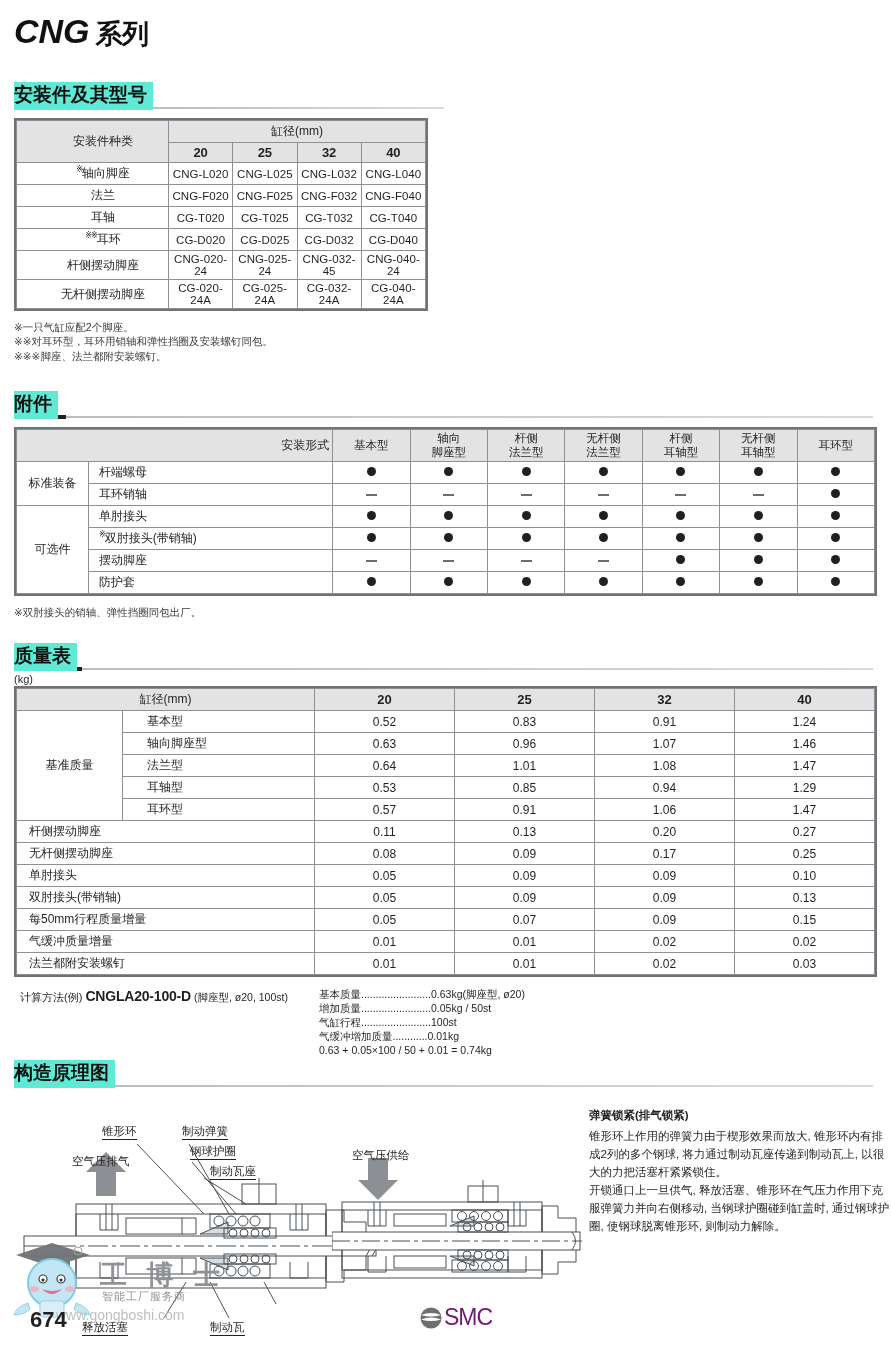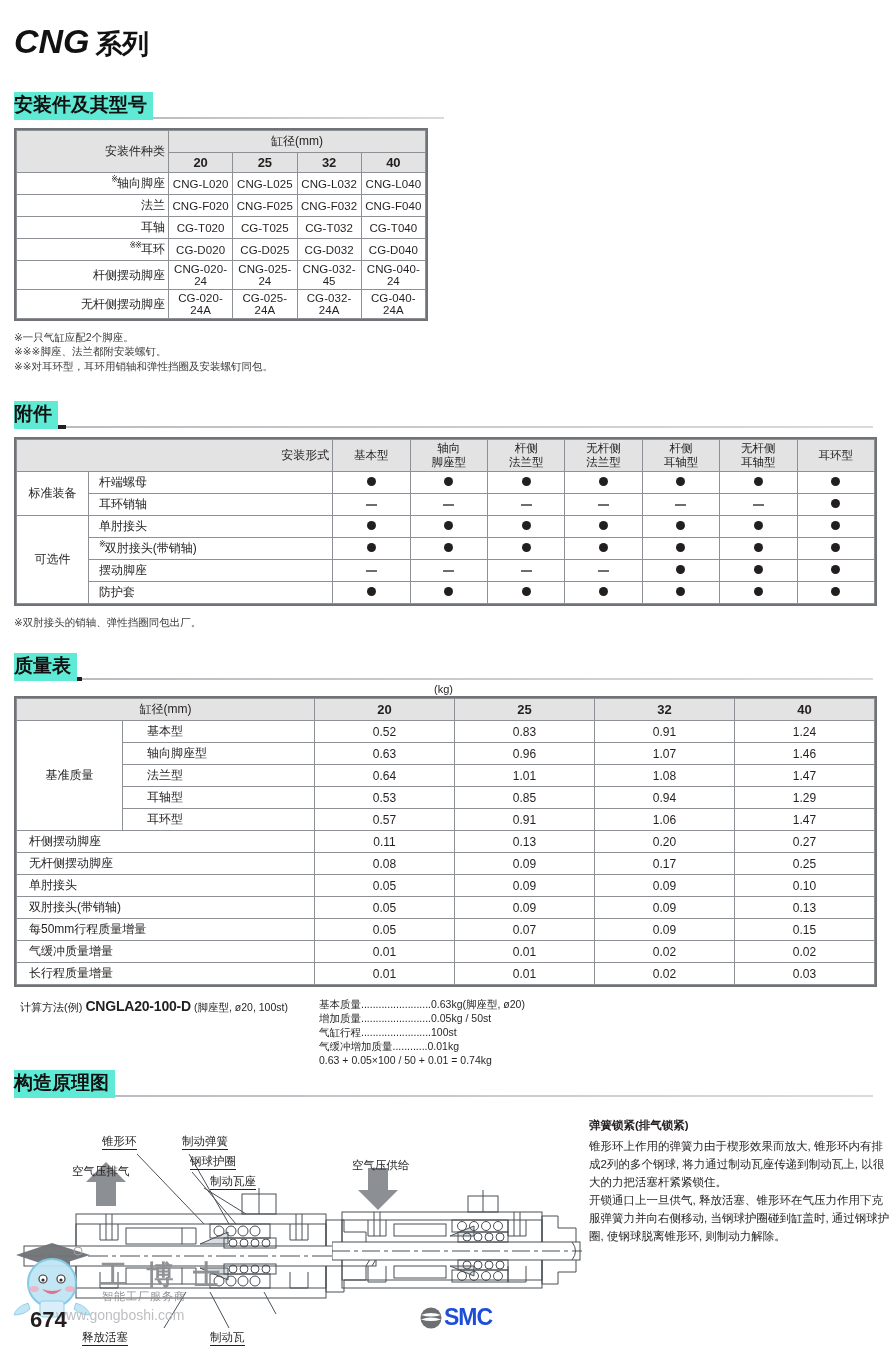--- a/index.html
+++ b/index.html
@@ -9,21 +9,21 @@
     background:#ffffff;
     font-family: "Liberation Sans", "DejaVu Sans", sans-serif;
     color:#231f20;
     position:relative;
     overflow:hidden;
   }
   .page { position:relative; width:891px; height:1347px; padding:0 14px; }
 
   
   .doc-title {
-    padding-top:22px;
+    padding-top:12px;
     font-size:34px;
     font-weight:bold;
     letter-spacing:-0.5px;
     color:#111;
   }
   .doc-title .cng {
     font-style:italic;
     font-weight:bold;
     letter-spacing:0px;
     margin-right:6px;
@@ -65,40 +65,40 @@
     font-weight:normal;
     color:#231f20;
     padding:2px 3px;
   }
   .tbl .hd { background:#e3e3e3; }
   .tblwrap { border:2px solid #6f7276; display:inline-block; }
 
   
   #t1 { width:410px; }
   #t1 td { height:20px; }
-  #t1 .lab { text-align:right; padding-left:24px; width:152px; font-size:12px; }
+  #t1 .lab { text-align:center; padding-left:24px; width:152px; font-size:12px; }
   #t1 .num { font-weight:bold; font-size:13px; }
   #t1 .bore { font-size:12px; }
   #t1 .code { font-size:11.5px; letter-spacing:0.1px; }
   .mk { font-size:8px; vertical-align:super; letter-spacing:-1px; }
 
   .note { font-size:10.5px; color:#3b3b3b; line-height:1.38; margin-top:5px; }
 
   
   #t2 { width:859px; }
   #t2 td { height:20px; font-size:11.5px; }
   #t2 .cat { width:66px; font-size:12px; }
   #t2 .item { text-align:left; padding-left:10px; width:224px; font-size:12px; }
   #t2 .colh { width:71px; line-height:1.15; font-size:11.5px; }
   #t2 .mt { width:290px; font-size:12px;text-align:right; }
   .dot { display:inline-block; width:9px; height:9px; border-radius:50%; background:#231f20; }
   .dash { display:inline-block; width:11px; height:2px; background:#6a6d71; vertical-align:middle; }
 
   
-  .kg-unit { text-align:center; font-size:11px; width:859px; margin-bottom:1px; color:#231f20;}
+  .kg-unit { text-align:left; font-size:11px; width:859px; margin-bottom:1px; color:#231f20;}
   #t3 { width:859px; }
   #t3 td { height:20px; font-size:12px; }
   #t3 .cat { width:106px; }
   #t3 .item { text-align:left; padding-left:12px; }
   #t3 .item2 { text-align:left; padding-left:24px; }
   #t3 .val { width:140px; font-size:12px; }
   #t3 .hdnum { font-weight:bold; font-size:13px; }
 
   
   .calc { margin-top:7px; position:relative; height:70px; font-size:11px; }
@@ -109,21 +109,21 @@
 
   
   .diagrams { position:relative; height:250px; margin-top:8px; }
   .dlabel { position:absolute; font-size:11.5px; color:#231f20; white-space:nowrap; }
   .dlabel.u { border-bottom:1px solid #231f20; }
   .rtext { position:absolute; left:575px; top:8px; width:305px; font-size:11.5px; line-height:1.58; color:#231f20;}
   .rtext .rtitle { font-weight:bold; margin-bottom:2px; }
 
   
   .pagenum { position:absolute; left:14px; bottom:14px; font-size:22px; font-weight:bold; color:#231f20;margin-left:16px; }
-  .smc { position:absolute; left:418px; bottom:16px; font-size:23px; font-weight:bold; letter-spacing:-1px; color:#1d4ed8; }
+  .smc { position:absolute; left:418px; bottom:16px; font-size:23px; font-weight:normal; letter-spacing:-1px; color:#701a75; }
   .wm { position:absolute; left:12px; bottom:22px; width:330px; height:86px; opacity:.95; pointer-events:none;}
   .wm .wmtext { position:absolute; left:88px; top:18px; font-size:27px; font-weight:bold; color:#8b8d90; letter-spacing:6px;}
   .wm .wmsub { position:absolute; left:90px; top:50px; font-size:11px; color:#8b8d90; letter-spacing:1px;}
   .wm .wmurl { position:absolute; left:44px; top:68px; font-size:14px; color:#b9bbbe; }
 </style>
 </head>
 <body>
 
 <div class="page">
 
@@ -193,22 +193,22 @@
       <td class="code">CG-025-24A</td>
       <td class="code">CG-032-24A</td>
       <td class="code">CG-040-24A</td>
     </tr>
   </tbody>
       </table>
   </div>
 
   <div class="note">
     <div>※一只气缸应配2个脚座。</div>
+    <div>※※对耳环型，耳环用销轴和弹性挡圈及安装螺钉同包。</div>
     <div>※※※脚座、法兰都附安装螺钉。</div>
-    <div>※※对耳环型，耳环用销轴和弹性挡圈及安装螺钉同包。</div>
   </div>
 
   
   <div class="sec" style="margin-top:28px">
     <span class="sec-label">附件</span>
     <div class="bar-dark" style="width:52px"></div>
     <div class="bar-light" style="left:52px;width:807px"></div>
   </div>
 
   <div class="tblwrap" style="margin-top:6px">
@@ -383,21 +383,21 @@
       <td class="val">0.15</td>
     </tr>
     <tr>
       <td class="item" colspan="2">气缓冲质量增量</td>
       <td class="val">0.01</td>
       <td class="val">0.01</td>
       <td class="val">0.02</td>
       <td class="val">0.02</td>
     </tr>
     <tr>
-      <td class="item" colspan="2">长行程质量增量</td>
+      <td class="item" colspan="2">法兰都附安装螺钉</td>
       <td class="val">0.01</td>
       <td class="val">0.01</td>
       <td class="val">0.02</td>
       <td class="val">0.03</td>
     </tr>
   </tbody>
       </table>
   </div>
 
   

